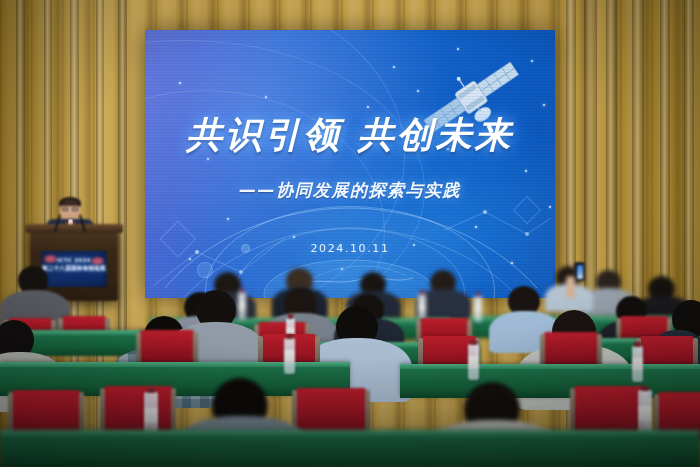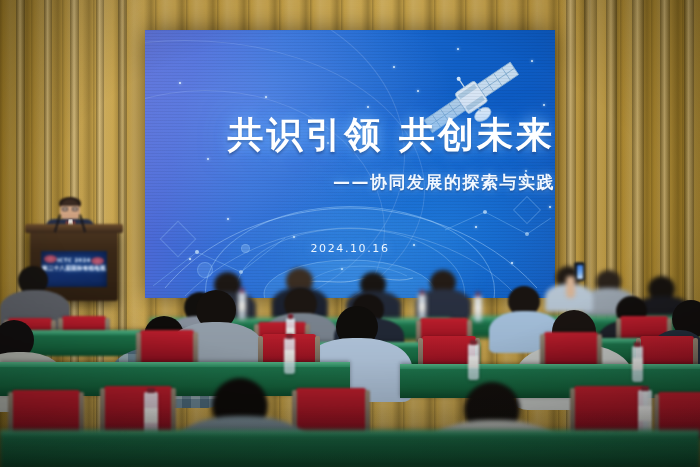--- a/index.html
+++ b/index.html
@@ -79,28 +79,28 @@
   .globe2{
     position:absolute; left:50%; bottom:-60px; transform:translateX(-50%);
     width:230px; height:130px; border-radius:50%;
     border:1px solid rgba(170,215,255,.30);
   }
   .hex{
     position:absolute; border:1px solid rgba(160,205,255,.30);
   }
 
   
-  .scr-text{ position:absolute; left:0; right:0; top:86px; text-align:right; z-index:6; }
+  .scr-text{ position:absolute; left:0; right:0; top:86px; text-align:center; z-index:6;font-style:italic; }
   .scr-title{
     font-size:36px; font-weight:bold; color:#ffffff; letter-spacing:3px;
     line-height:1.08;
     text-shadow:0 0 14px rgba(120,190,255,.85), 0 0 30px rgba(60,140,255,.55), 0 2px 3px rgba(0,20,60,.5);
   }
   .scr-sub{
-    margin-top:16px; font-size:17px; font-weight:bold; color:#f2f8ff; letter-spacing:1.5px;
+    margin-top:24px; font-size:17px; font-weight:bold; color:#f2f8ff; letter-spacing:1.5px;
     text-shadow:0 0 10px rgba(110,180,255,.8), 0 1px 2px rgba(0,20,60,.5);
   }
   .scr-org{
     position:absolute; left:0; right:0; top:190px; text-align:center; z-index:6;
     font-size:13px; font-weight:bold; color:#ffffff; letter-spacing:2px;
     text-shadow:0 0 9px rgba(110,180,255,.8);
   }
   .scr-date{
     position:absolute; left:0; right:0; top:212px; text-align:center; z-index:6;
     font-size:11px; color:#eaf4ff; letter-spacing:1.6px;
@@ -321,21 +321,21 @@
     </svg>
     <div class="hex" style="left:20px;top:196px;width:26px;height:26px;transform:rotate(45deg);"></div>
     <div class="hex" style="left:372px;top:170px;width:20px;height:20px;transform:rotate(45deg);"></div>
     <div class="hex" style="left:52px;top:232px;width:16px;height:16px;border-radius:50%;background:rgba(150,205,255,.18);"></div>
     <div class="hex" style="left:96px;top:214px;width:9px;height:9px;border-radius:50%;background:rgba(180,220,255,.28);"></div>
 
     <div class="scr-text">
       <div class="scr-title">共识引领  共创未来</div>
       <div class="scr-sub">——协同发展的探索与实践</div>
     </div>
-    <div class="scr-date">2024.10.16</div>
+    <div class="scr-date">2024.10.11</div>
   </div>
 
   <div class="spk-hair blurA"></div>
   <div class="spk-head blurA"></div>
   <div class="spk-glass blurA">
     <i style="left:0;"></i>
       <i style="right:0;"></i>
   </div>
   <div class="spk-body blurA"></div>
   <div class="spk-shirt blurA"></div>

